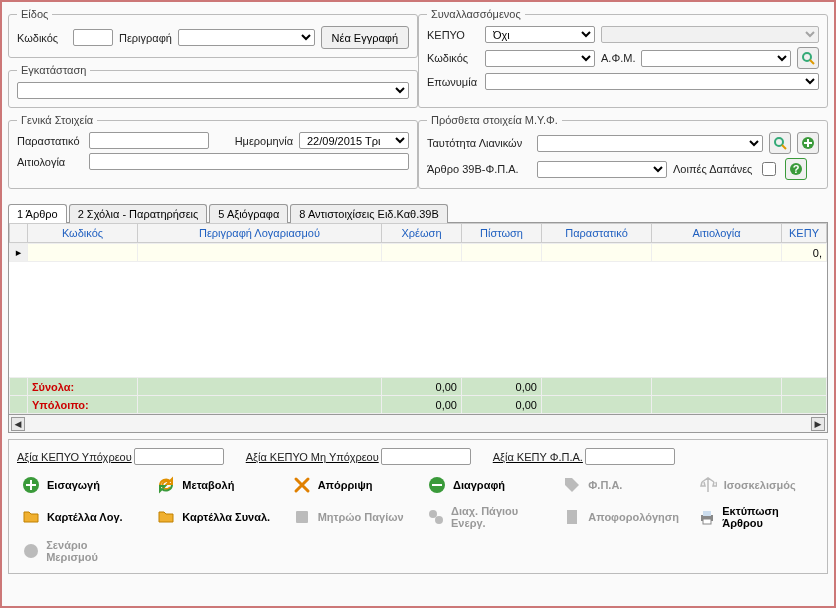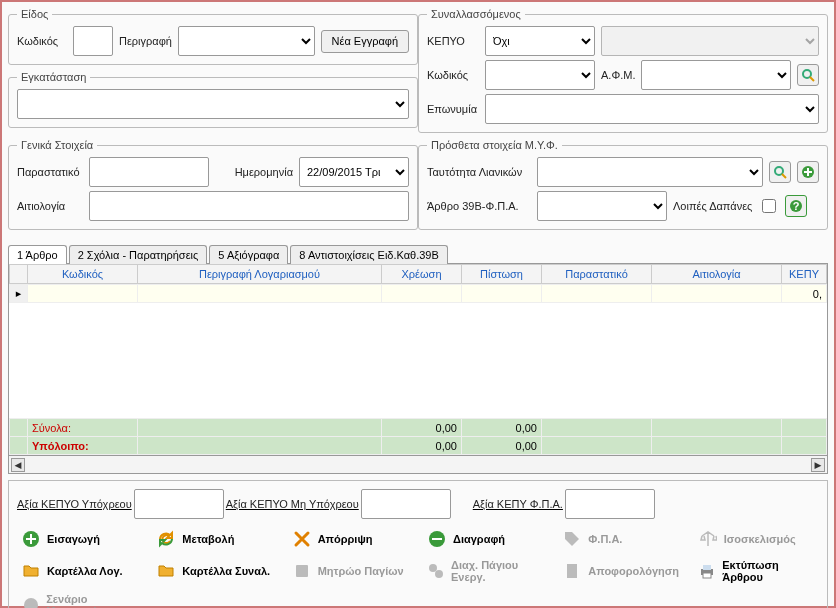--- a/index.html
+++ b/index.html
@@ -3,21 +3,21 @@
 <meta charset="utf-8">
 <style>
   * { box-sizing: border-box; font-family: Tahoma, Arial, sans-serif; font-size: 11px; }
   body { margin: 0; padding: 0; background: #f4f4f4; }
   .window { width: 836px; height: 608px; background: #fafafa; border: 2px solid #c77; position: relative; padding: 6px; }
   fieldset { border: 1px solid #bbb; border-radius: 3px; margin: 0 0 6px 0; padding: 6px 8px 8px 8px; position: relative; }
   legend { padding: 0 4px; color: #444; font-size: 11px; }
   .row { display: flex; align-items: center; gap: 6px; margin-bottom: 4px; }
   .row:last-child { margin-bottom: 0; }
   label { color: #222; }
-  input[type="text"], select { height: 30px; border: 1px solid #999; border-radius: 2px; padding: 1px 3px; background: #fff; }
+  input[type="text"], select { height: 17px; border: 1px solid #999; border-radius: 2px; padding: 1px 3px; background: #fff; }
   button { height: 23px; border: 1px solid #999; background: #f0f0f0; border-radius: 3px; padding: 0 10px; cursor: pointer; }
   .top-grid { display: grid; grid-template-columns: 1fr 1fr; }
   .icon-btn { width: 22px; height: 22px; display: inline-flex; align-items: center; justify-content: center; border: 1px solid #999; border-radius: 3px; background: #f0f0f0; cursor: pointer; }
   .chk { width: 14px; height: 14px; }
   
   .tabs { display: flex; border-bottom: 1px solid #999; margin-top: 8px; }
   .tab { padding: 3px 8px; border: 1px solid #999; border-bottom: none; background: #eee; border-radius: 3px 3px 0 0; margin-right: 2px; cursor: pointer; position: relative; top: 1px; }
   .tab.active { background: #fff; z-index: 2; }
   
   .grid-wrap { border: 1px solid #999; border-top: none; background: #fff; height: 192px; position: relative; display: flex; flex-direction: column; }
@@ -204,21 +204,21 @@
           <col>
           <col style="width:80px">
         <col style="width:80px">
           <col style="width:110px">
           <col style="width:130px">
           <col style="width:45px">
       </colgroup>
       <tbody>
           <tr>
         <td></td>
-        <td style="color:#c00;font-weight:normal">Σύνολα:</td>
+        <td style="color:#c00;font-weight:bold">Σύνολα:</td>
         <td></td>
         <td class="r">0,00</td>
         <td class="r">0,00</td>
         <td></td>
             <td></td>
             <td></td>
       </tr>
       <tr>
         <td></td>
         <td style="color:#c00;font-weight:bold">Υπόλοιπο:</td>
@@ -234,21 +234,21 @@
   </div>
   <div class="hscroll">
     <span class="scroll-arrow">◀</span>
     <span class="scroll-arrow">▶</span>
   </div>
 
   <div class="kepyo-box">
     <div class="kepyo-row">
       <label>Αξία ΚΕΠΥΟ Υπόχρεου</label>
       <input type="text" style="width: 90px;" value="">
-      <label style="">Αξία ΚΕΠΥΟ Μη Υπόχρεου</label>
+      <label style="margin-left:20px">Αξία ΚΕΠΥΟ Μη Υπόχρεου</label>
       <input type="text" style="width: 90px;" value="">
       <label style="margin-left:20px">Αξία ΚΕΠΥ Φ.Π.Α.</label>
       <input type="text" style="width: 90px;" value="">
     </div>
     <div class="actions">
       <div class="act-btn">
         <span class="ic">
             <svg width="18" height="18" viewBox="0 0 18 18">
               <circle cx="9" cy="9" r="8" fill="#3a9a3a"></circle>
               <path d="M9 4v10M4 9h10" stroke="#fff" stroke-width="2"></path>

